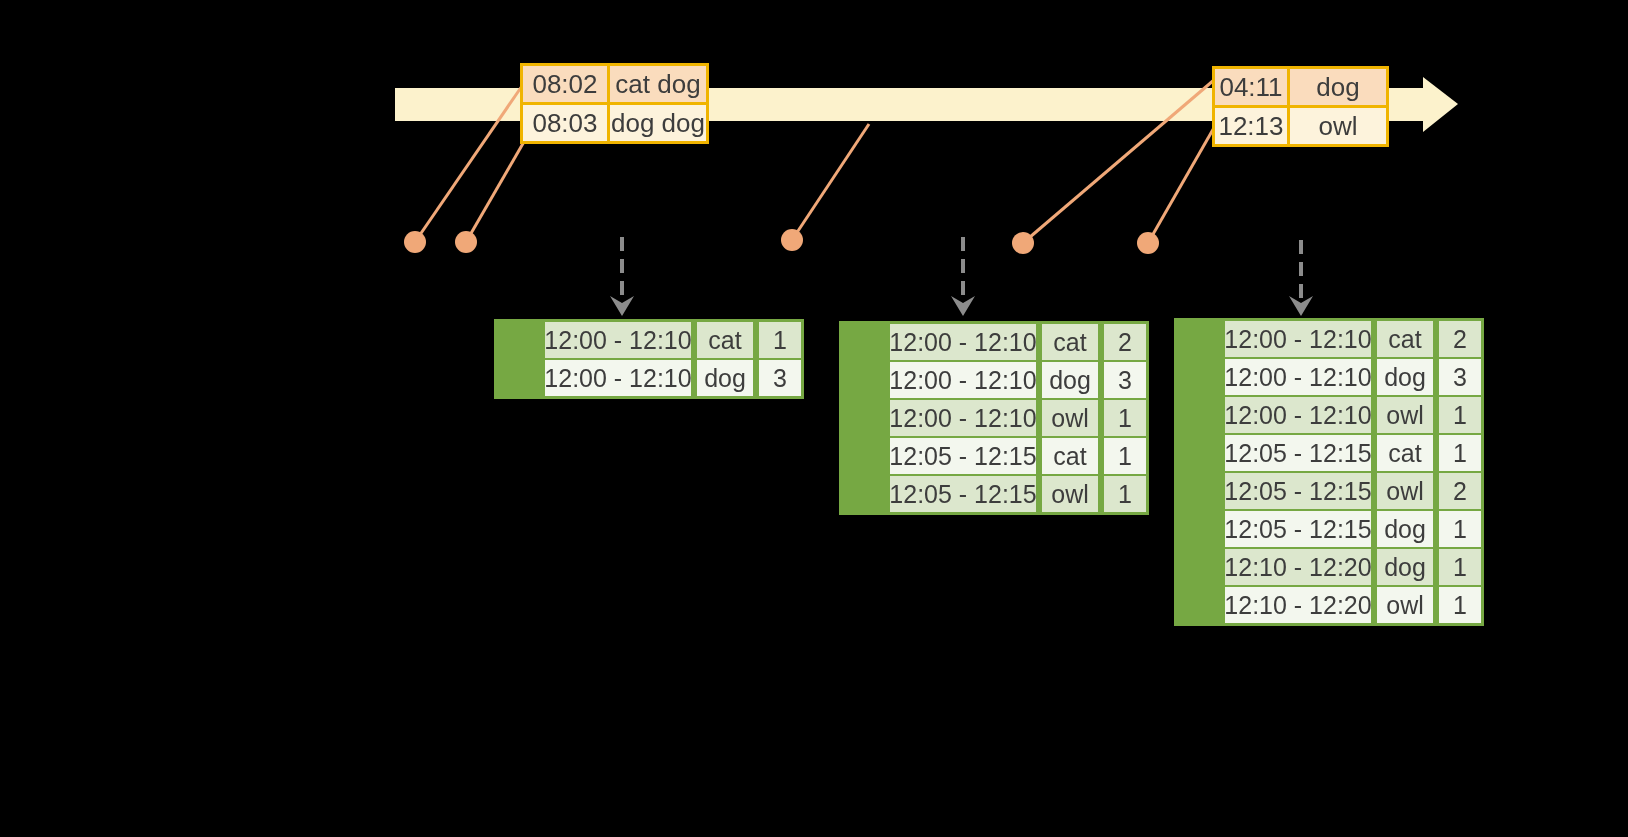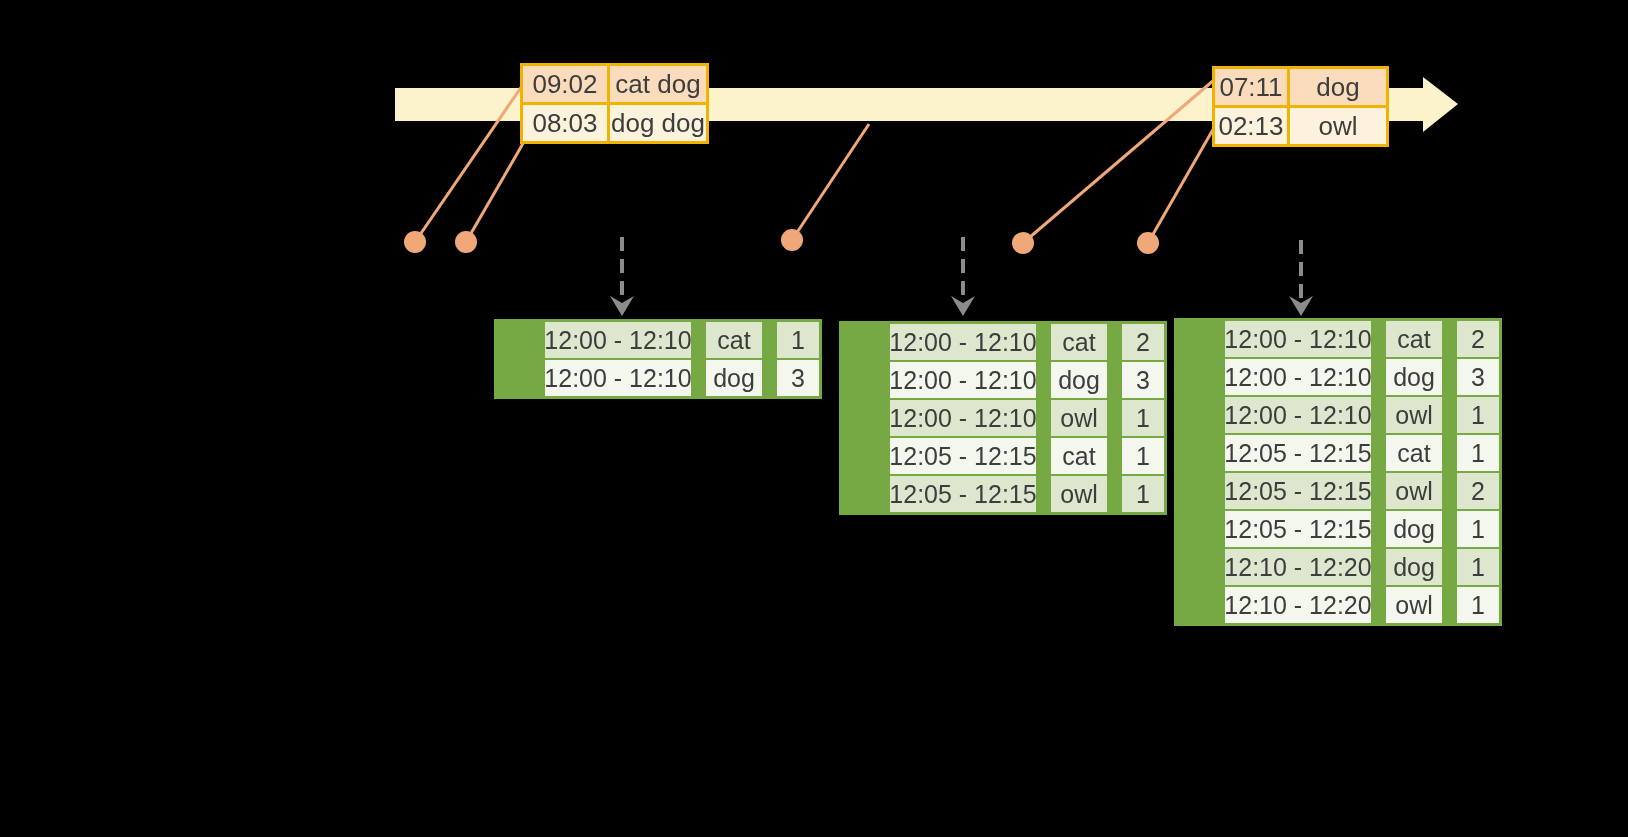--- a/index.html
+++ b/index.html
@@ -40,21 +40,21 @@
   }
   .e-peach .e-cell{background:var(--event-cell-peach);}
   .e-cream .e-cell{background:var(--event-cell-cream);}
 
   
   .result-table{
     position:absolute;background:var(--result-border);
     border:3px solid var(--result-border);
     display:grid;grid-auto-rows:36px;row-gap:2px;
   }
-  .g-row{display:grid;grid-template-columns:146px 56px 42px;column-gap:15px;padding-left:48px;}
+  .g-row{display:grid;grid-template-columns:146px 56px 42px;column-gap:6px;padding-left:48px;}
   .g-cell{
     display:flex;align-items:center;justify-content:center;
     font-size:25px;line-height:1;white-space:nowrap;
   }
   .g-row:nth-child(odd) .g-cell{background:var(--result-cell-green);}
   .g-row:nth-child(even) .g-cell{background:var(--result-cell-white);}
 </style>
 </head>
 <body>
 
@@ -80,37 +80,37 @@
     <line class="dash" x1="622" y1="237" x2="622" y2="300"></line>
     <polygon class="dash-head" points="610,296 622,316 634,296 622,303"></polygon>
     <line class="dash" x1="963" y1="237" x2="963" y2="300"></line>
     <polygon class="dash-head" points="951,296 963,316 975,296 963,303"></polygon>
     <line class="dash" x1="1301" y1="240" x2="1301" y2="300"></line>
     <polygon class="dash-head" points="1289,296 1301,316 1313,296 1301,303"></polygon>
   </svg>
 
   <div class="event-table" style="left:520px;top:63px;--cols:84px 96px">
     <div class="e-row e-peach">
-      <div class="e-cell">09:02</div>
+      <div class="e-cell">08:02</div>
       <div class="e-cell">cat dog</div>
     </div>
     <div class="e-row e-cream">
       <div class="e-cell">08:03</div>
       <div class="e-cell">dog dog</div>
     </div>
   </div>
 
 
   <div class="event-table" style="left:1212px;top:66px;--cols:72px 96px">
     <div class="e-row e-peach">
-      <div class="e-cell">07:11</div>
+      <div class="e-cell">04:11</div>
       <div class="e-cell">dog</div>
     </div>
     <div class="e-row e-cream">
-      <div class="e-cell">02:13</div>
+      <div class="e-cell">12:13</div>
       <div class="e-cell">owl</div>
     </div>
   </div>
 
   <div class="result-table" style="left:494px;top:319px">
     <div class="g-row">
       <div class="g-cell">12:00 - 12:10</div>
       <div class="g-cell">cat</div>
       <div class="g-cell">1</div>
     </div>

